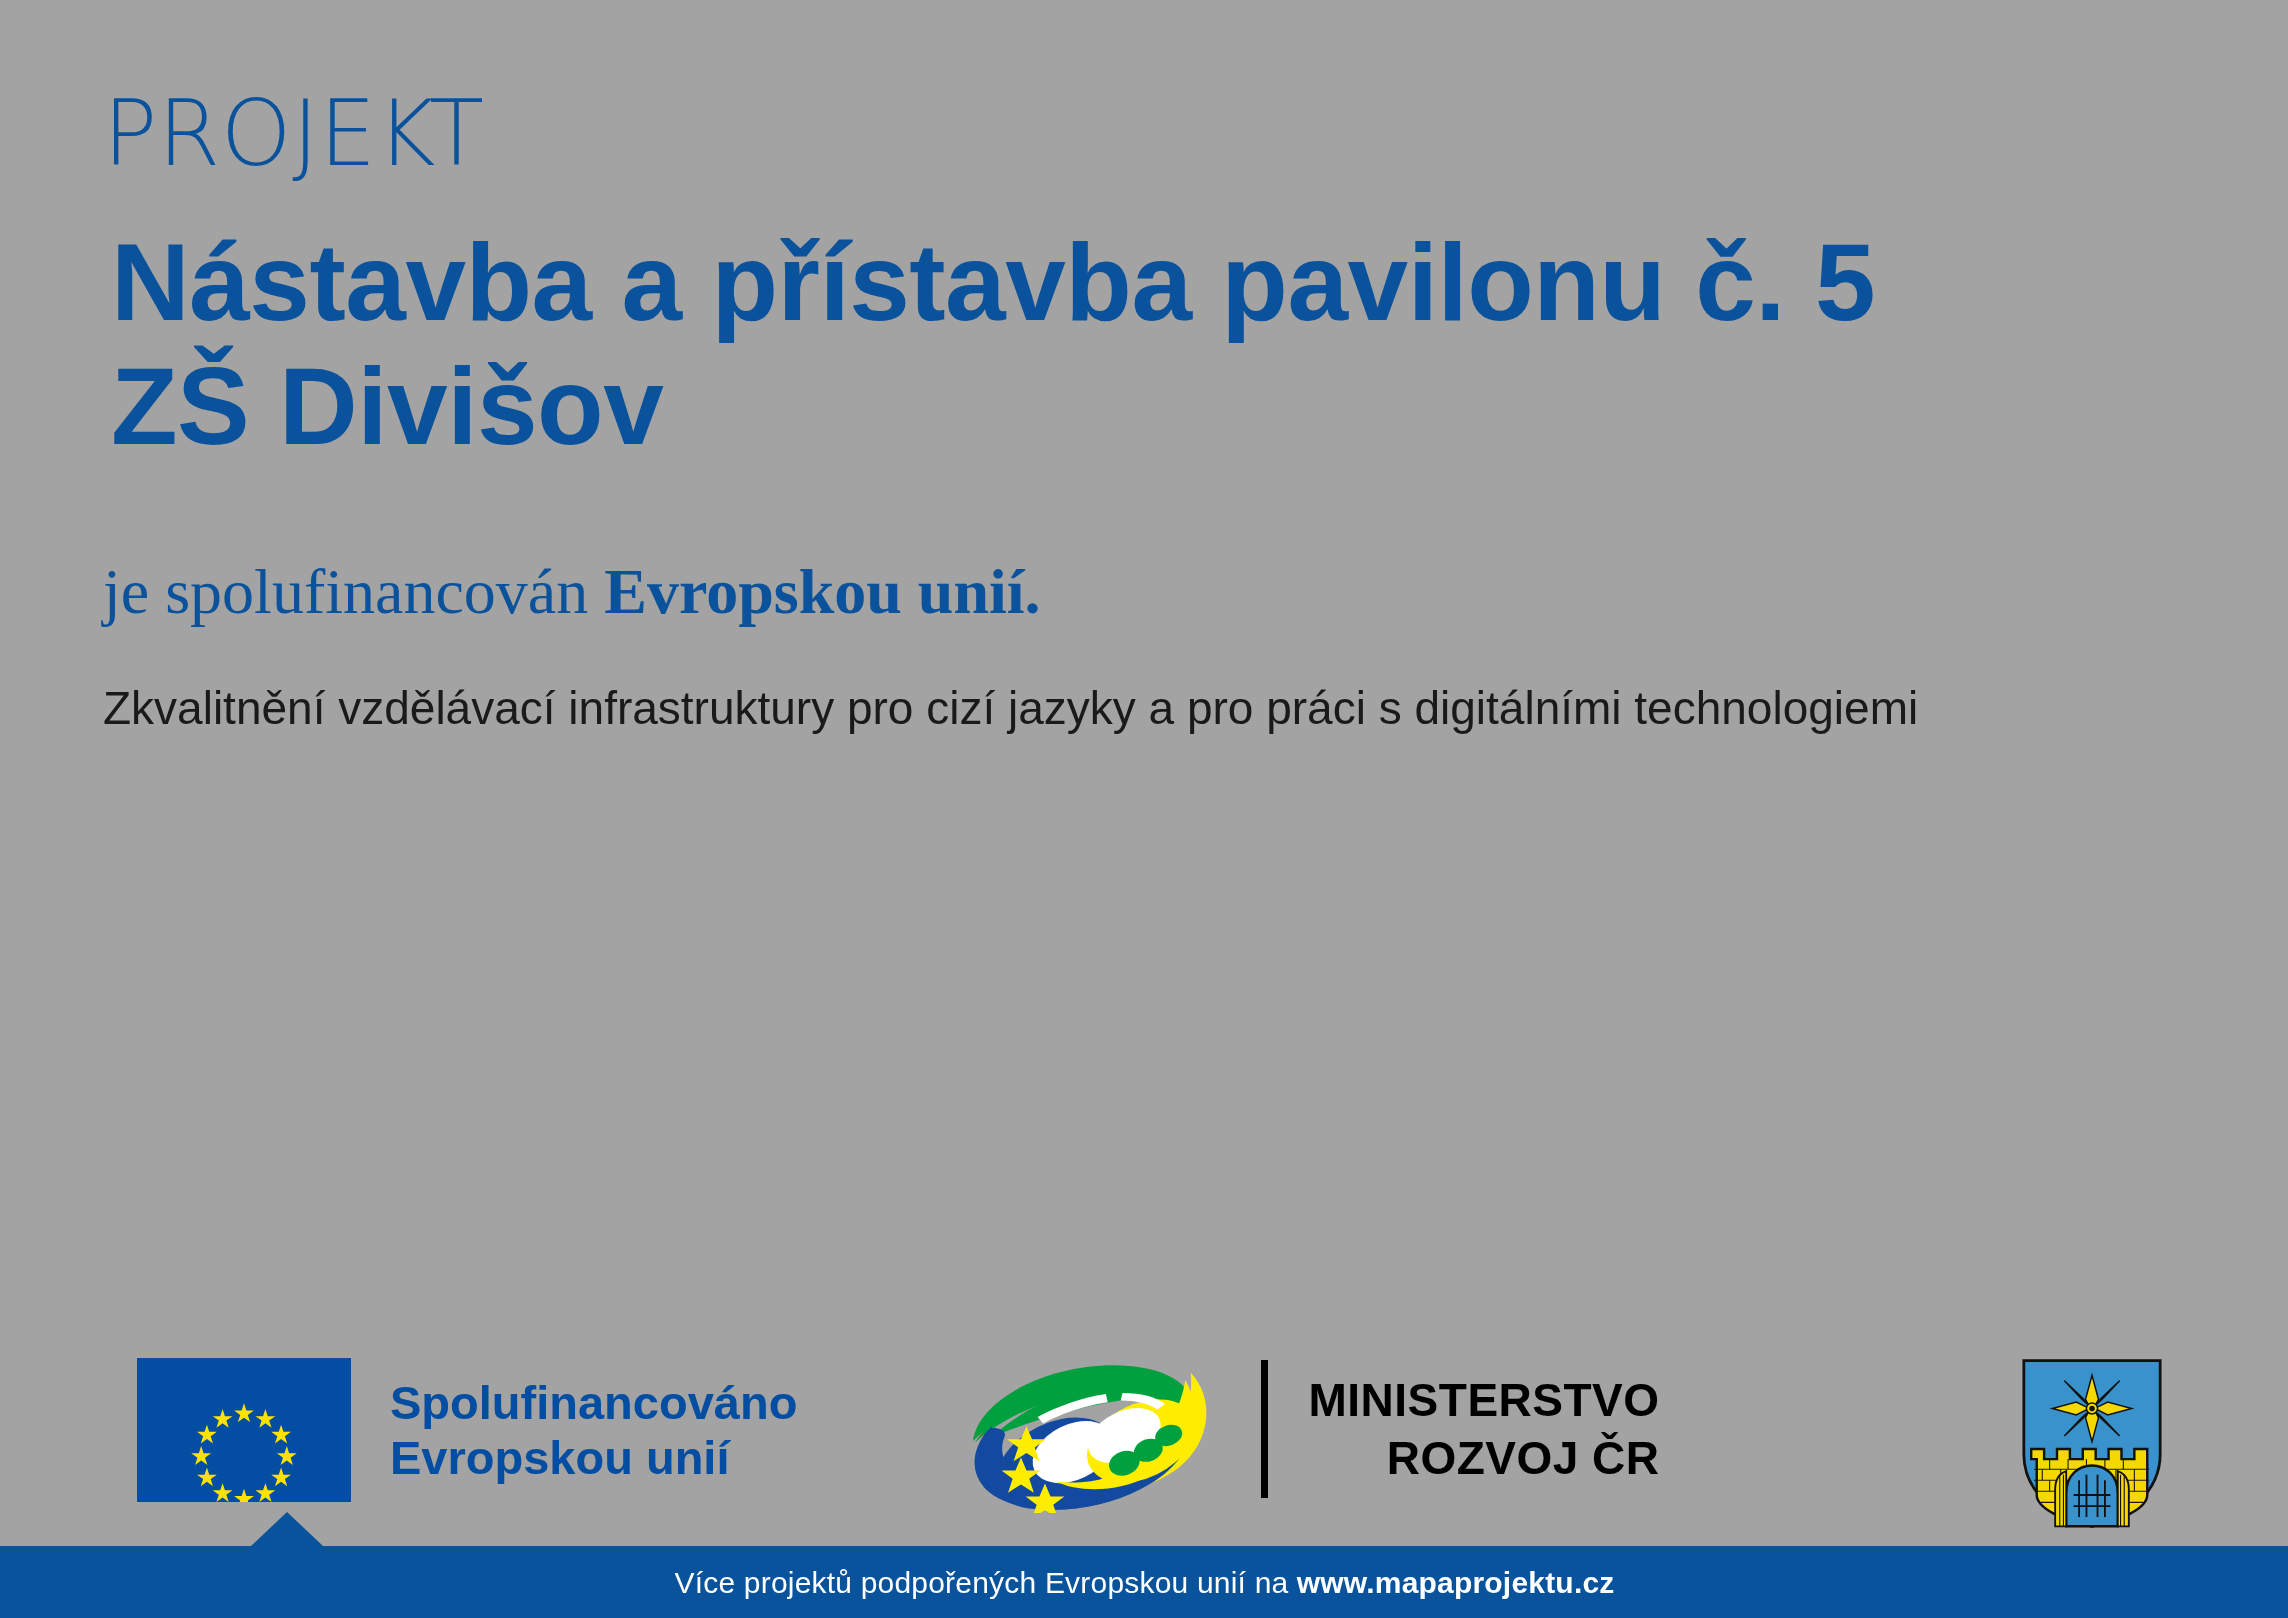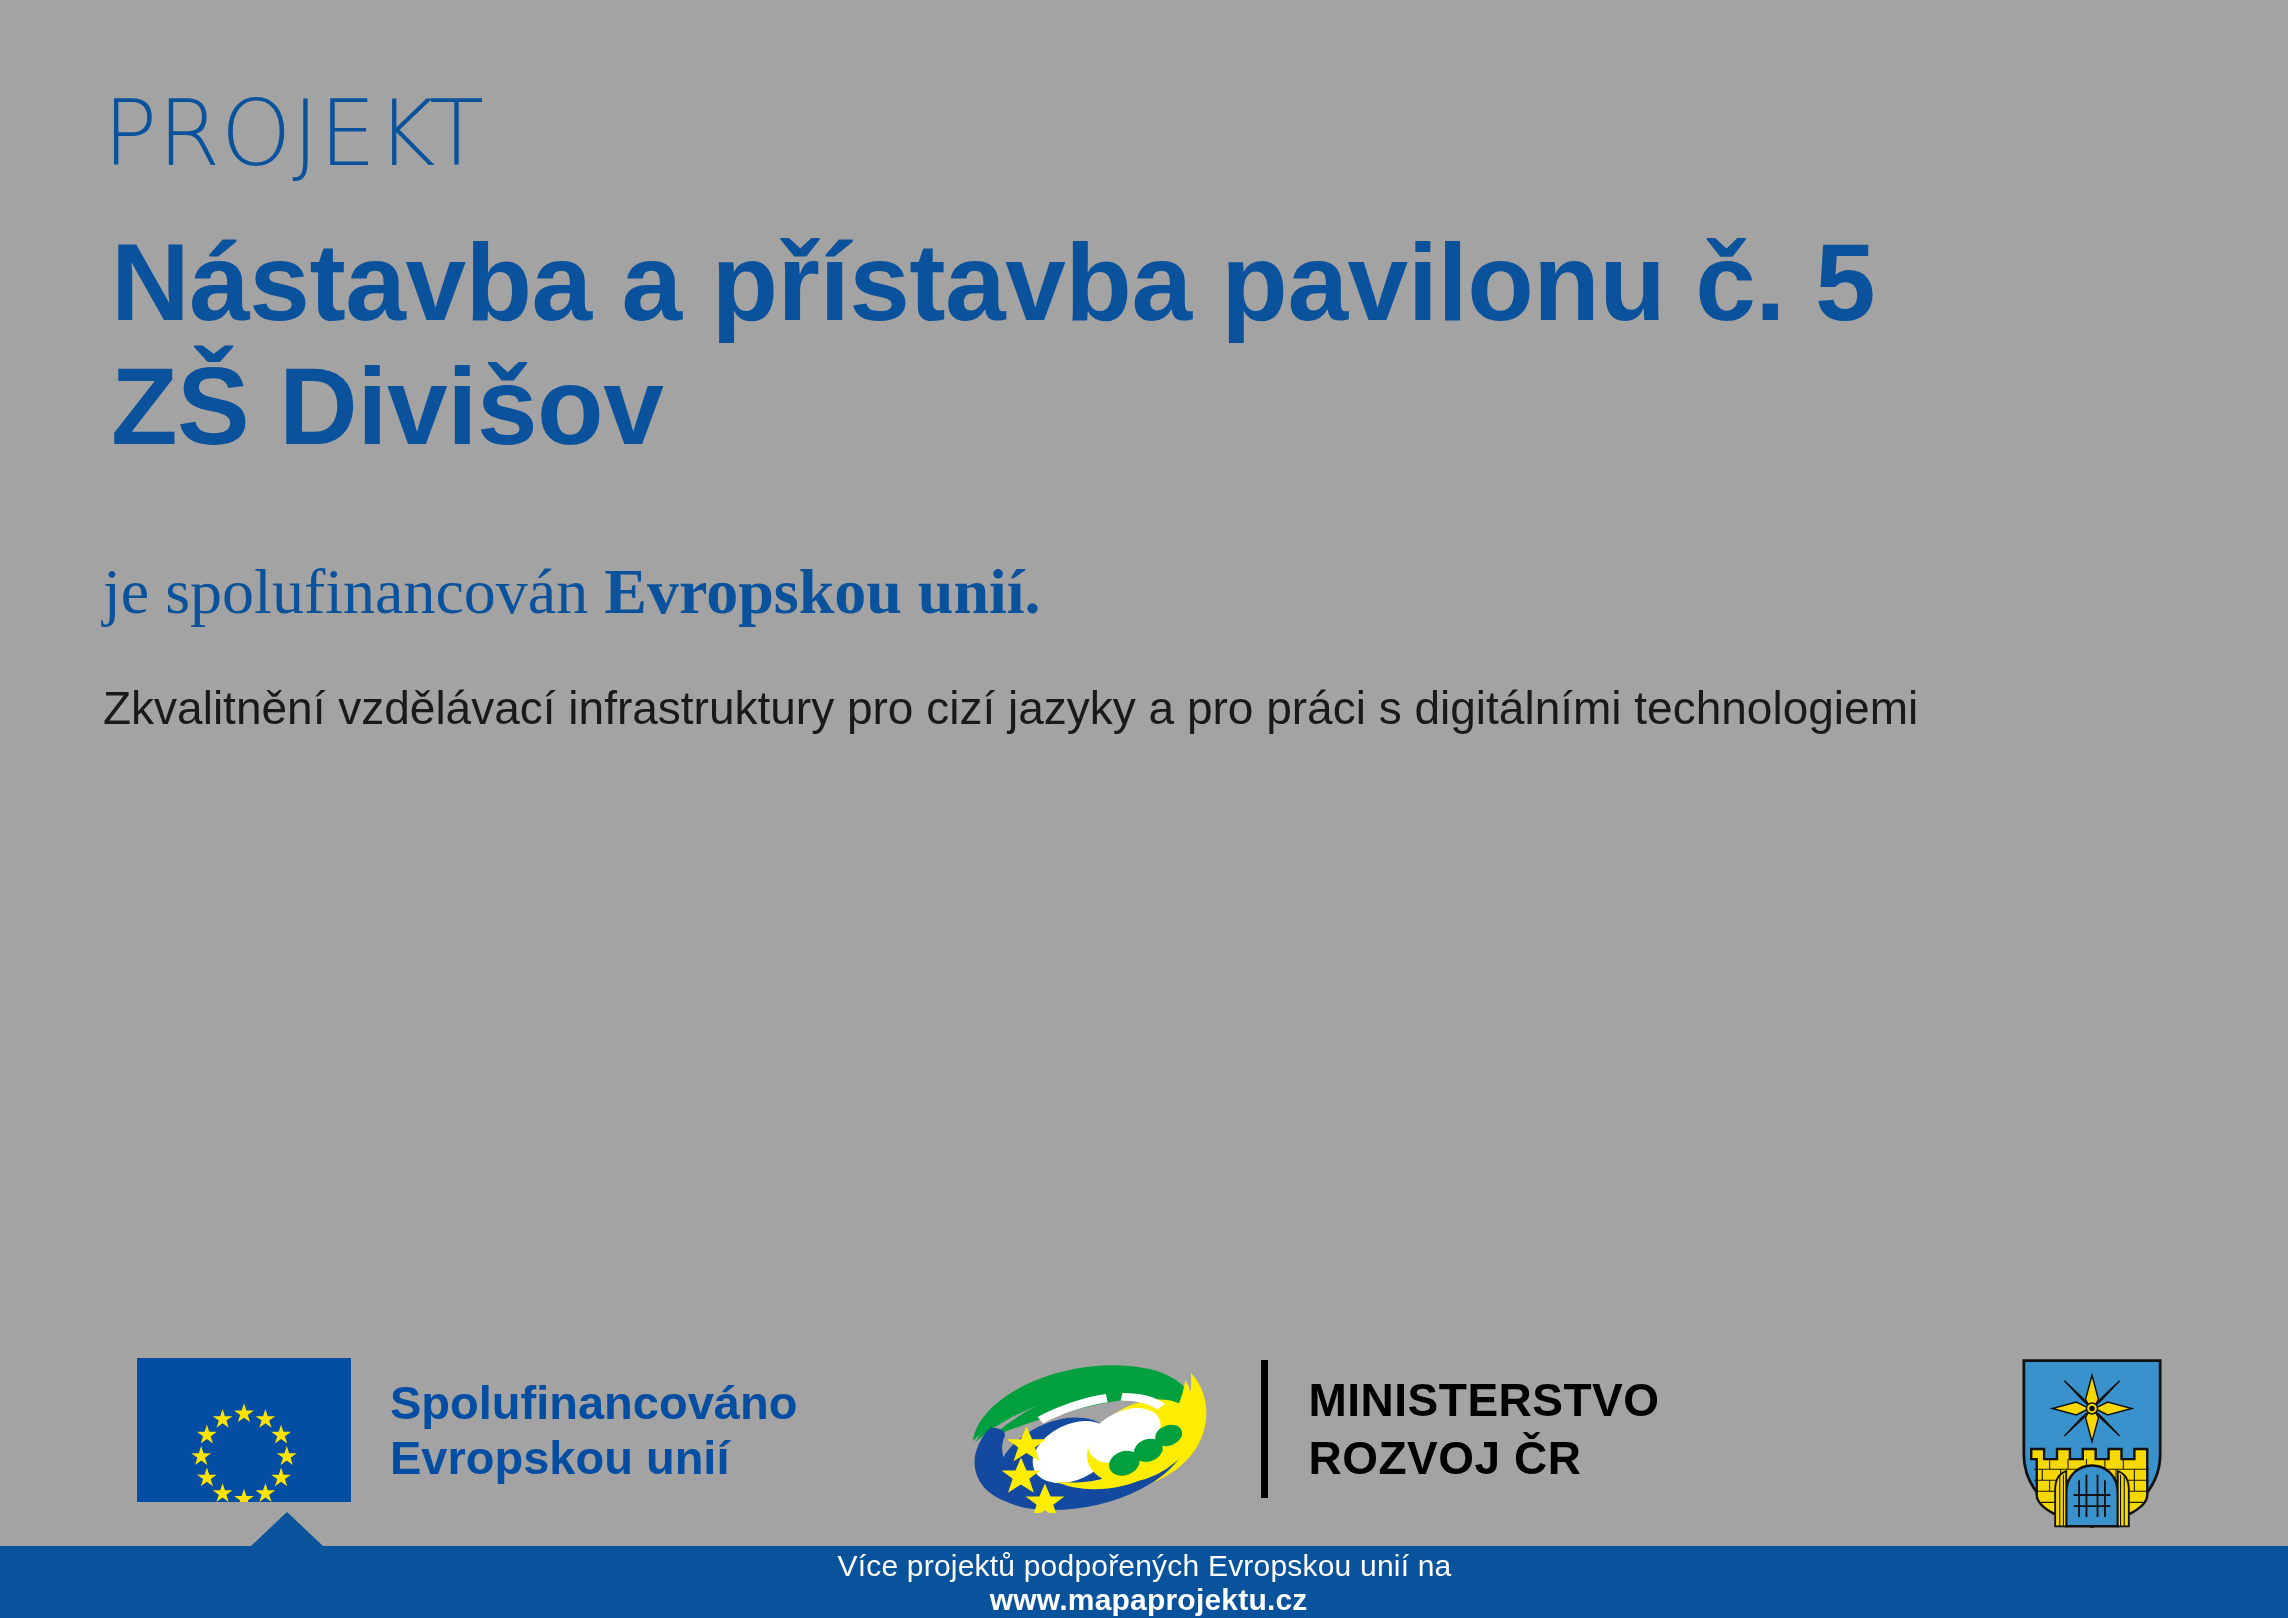--- a/index.html
+++ b/index.html
@@ -117,20 +117,21 @@
     flex: 0 0 auto;
   }
   .mmr-text {
     color: #000000;
     font-weight: 700;
     font-size: 46px;
     line-height: 1.28;
     letter-spacing: 0.5px;
     font-family: "Liberation Sans", sans-serif;
     white-space: nowrap;
+    text-align: right;
   }
 
   
   .crest {
     position: absolute;
     left: 2018px;
     top: 16.6px;
     width: 148px;
     height: 175px;
   }
@@ -162,21 +163,20 @@
     width: 2289px;
     height: 73px;
     display: flex;
     align-items: center;
     justify-content: center;
     color: #ffffff;
     font-size: 30px;
     font-weight: 400;
     font-family: "Liberation Sans", sans-serif;
     letter-spacing: 0.2px;
-    flex-direction: column;
   }
   .bar-text .strong { font-weight: 700; margin-left: 8.3px; }
 </style>
 </head>
 <body>
 
 <div id="poster">
 
   <div class="content">
 

